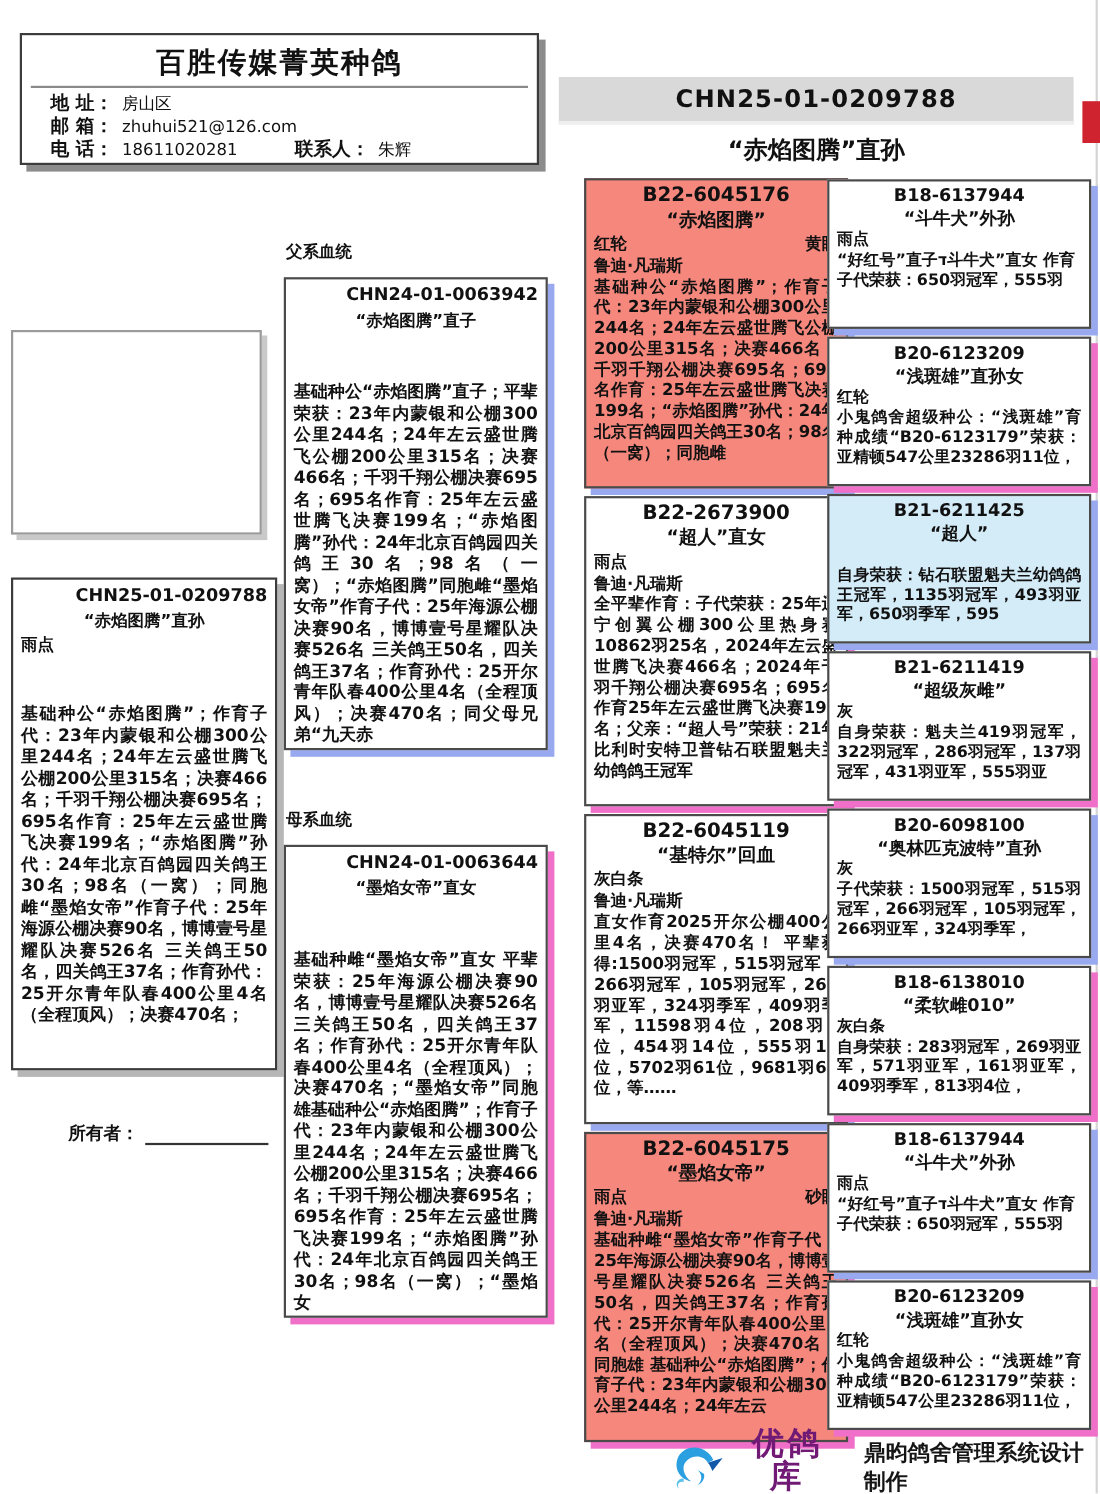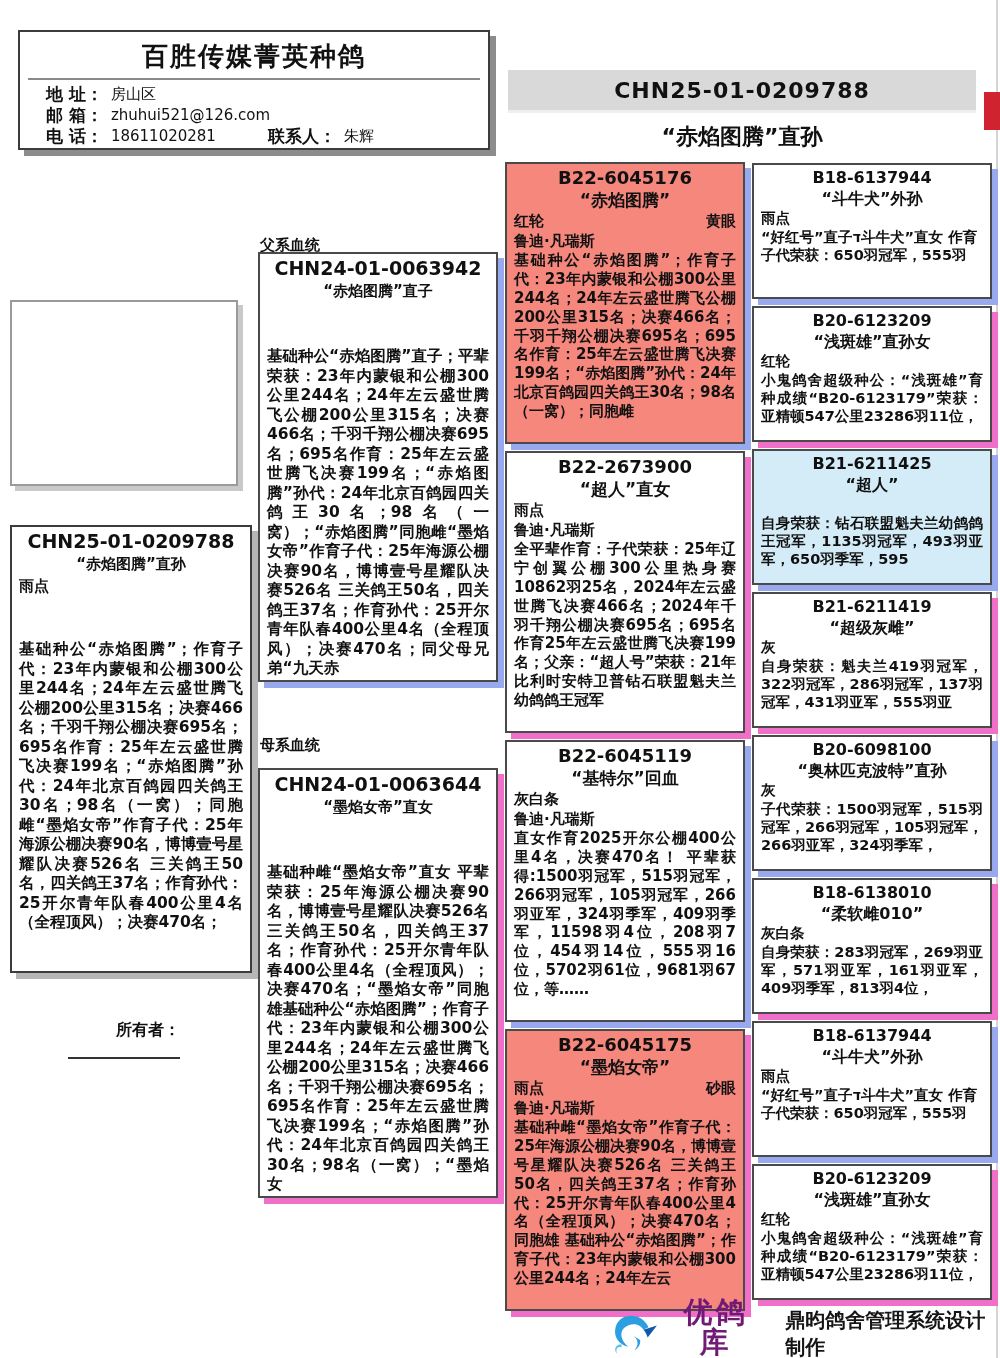--- a/index.html
+++ b/index.html
@@ -41,38 +41,38 @@
   .neutral{box-shadow:6px 6px 0 #b6b6b6;}
   .salmon{background:#f5877d;}
   .lblue{background:#d4ecf8;}
 
   .main-card{position:absolute;left:10px;top:525px;width:242px;height:448px;border-color:#3c3c3c;}
   .main-card .ring{font-size:19px;}
   .main-card .spacer{height:54px;}
   .big .spacer{height:44px;}
   .father-card{position:absolute;left:258px;top:252px;width:240px;height:430px;}
   .mother-card{position:absolute;left:258px;top:768px;width:240px;height:430px;}
-  .big .ring{font-size:19px;line-height:24px;}
+  .big .ring{font-size:16px;line-height:24px;text-align:right;}
   .big .bname{font-size:15px;line-height:23px;}
   .big .body{font-size:15.5px;}
 
   .linelab{position:absolute;font-size:15px;font-weight:bold;}
-  .father-lab{left:260px;top:236px;}
+  .father-lab{left:260px;top:220px;}
   .mother-lab{left:260px;top:736px;}
 
-  .gp-col{position:absolute;left:505px;top:162px;width:240px;}
+  .gp-col{position:absolute;left:505px;top:162px;width:240px;padding-left:26px;}
   .gp-col .card{height:282px;margin-bottom:7px;}
   .ggp-col{position:absolute;left:752px;top:163px;width:240px;}
   .ggp-col .card{height:136px;margin-bottom:7px;}
   .ggp-col .ring{font-size:16px;line-height:21px;}
   .ggp-col .bname{font-size:16px;line-height:21px;}
   .ggp-col .meta{font-size:14.5px;line-height:19px;min-height:19px;}
   .ggp-col .body{font-size:14.5px;line-height:1.25;}
 
-  .owner{position:absolute;left:62px;top:1020px;font-size:16px;font-weight:bold;display:flex;align-items:flex-end;flex-direction:column;}
+  .owner{position:absolute;left:62px;top:1020px;font-size:16px;font-weight:bold;display:flex;align-items:flex-end;}
   .owner .blank{display:inline-block;width:112px;border-bottom:2px solid #333;height:16px;margin-left:6px;}
 
   
   .footer{position:absolute;left:608px;top:1297px;display:flex;align-items:center;}
   .logo-icon{width:54px;height:54px;flex:0 0 auto;}
   .brand{margin-left:8px;text-align:center;}
   .brand .cn{font-size:29px;font-weight:bold;color:#701a75;letter-spacing:3px;line-height:30px;}
   .brand .en{font-size:12px;font-weight:bold;color:#56bdea;letter-spacing:4px;line-height:14px;}
   .credit{margin-left:24px;font-size:20px;font-weight:bold;color:#151515;}
 </style>

